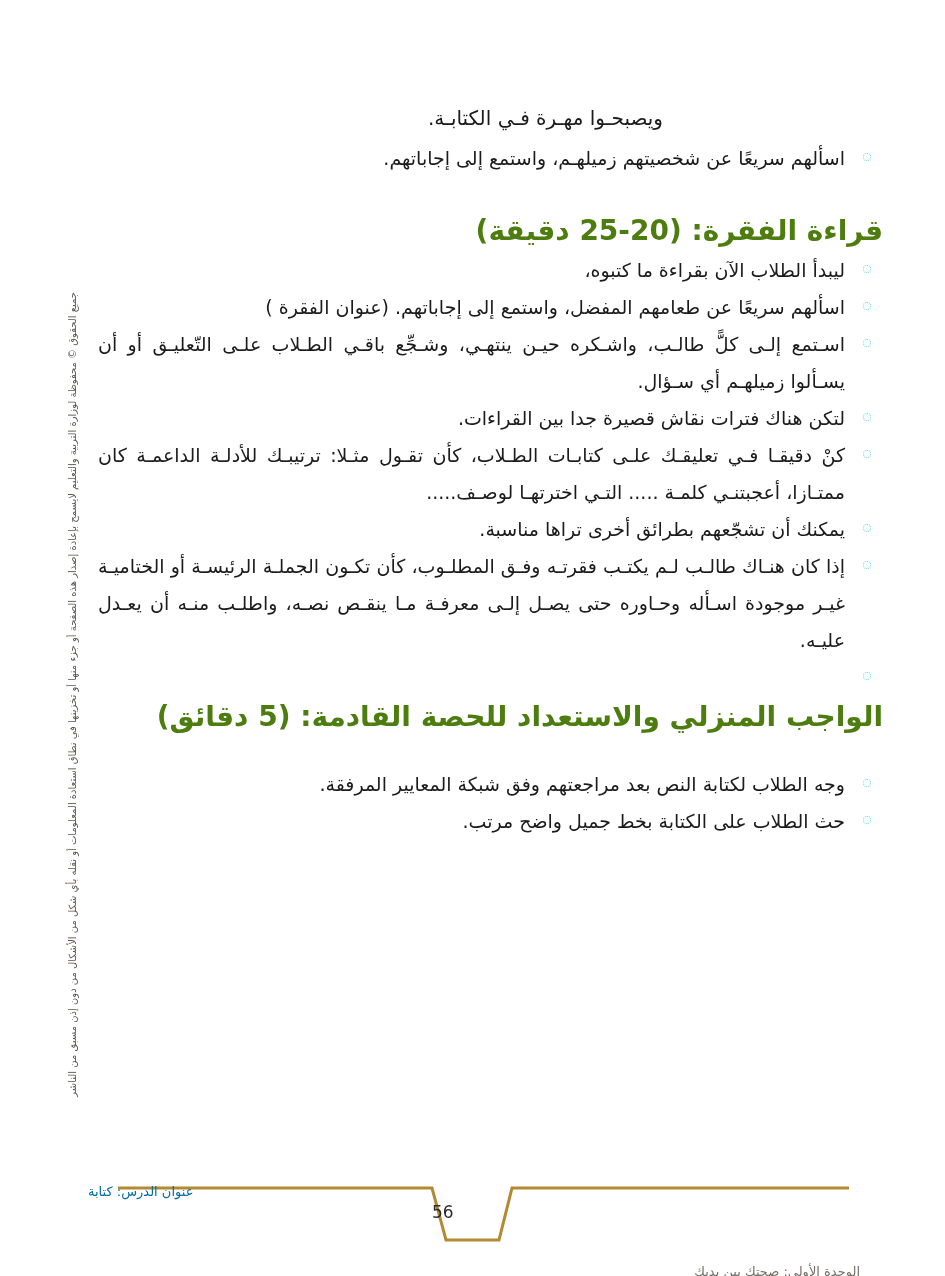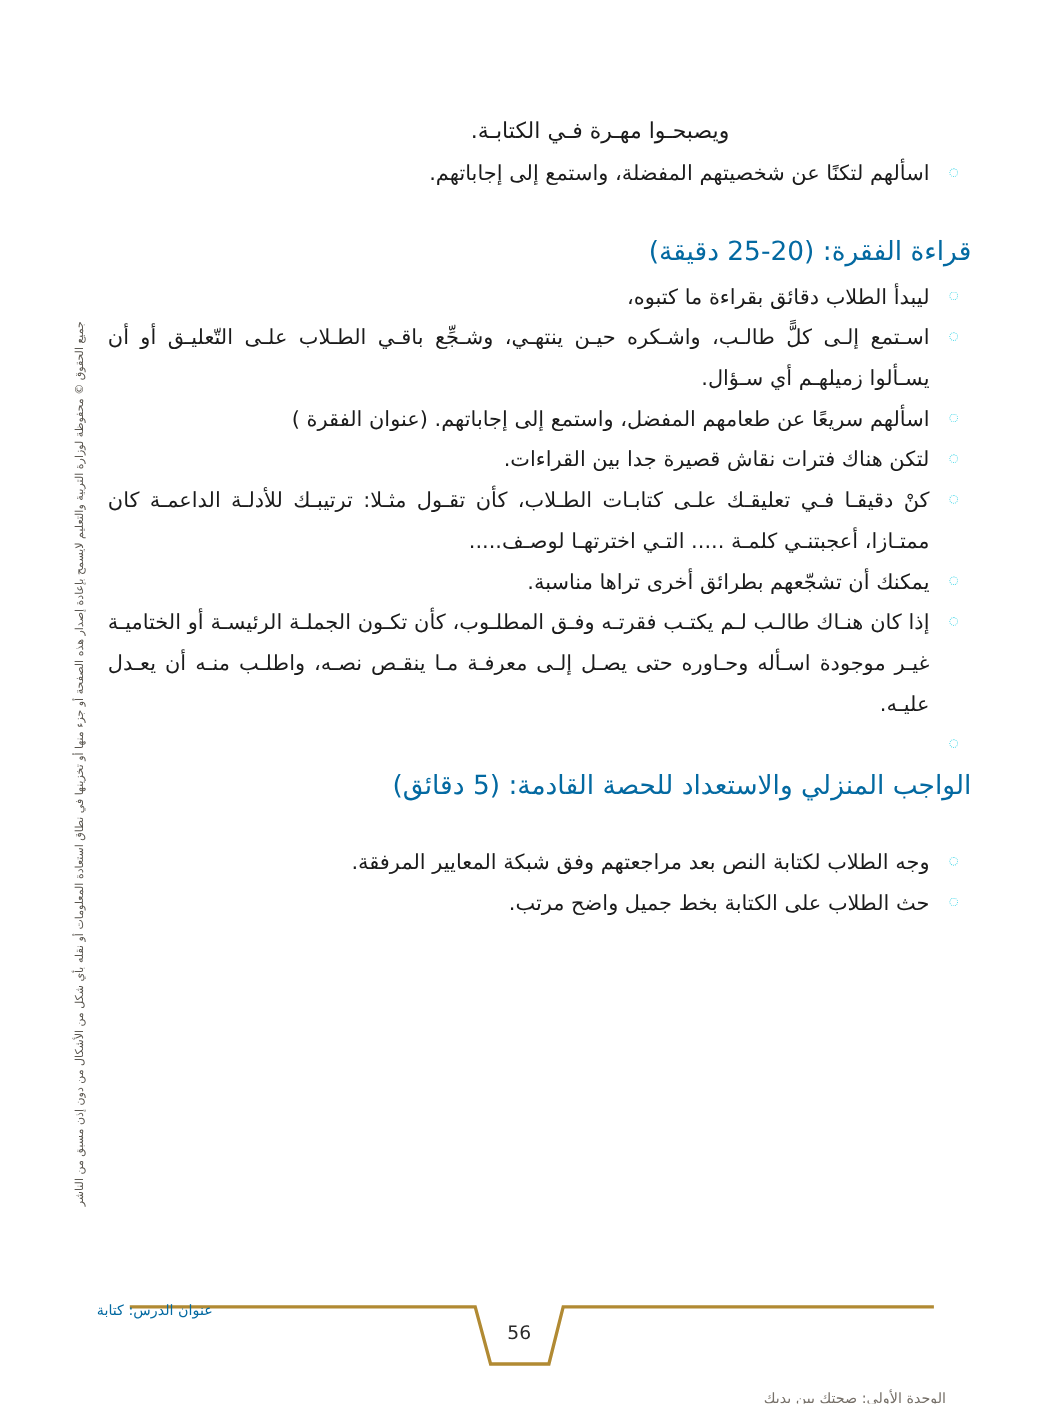--- a/index.html
+++ b/index.html
@@ -44,23 +44,23 @@
   }
 
   #intro-list { top: 140px; }
   #sec1-list  { top: 252px; }
   #sec2-list  { top: 766px; }
 
   h2.sec-heading {
     position: absolute;
     right: 62px;
     margin: 0;
-    font-size: 24px;
-    font-weight: normal;
-    color: #0369a1;
+    font-size: 28px;
+    font-weight: bold;
+    color: #4d7c0f;
     white-space: nowrap;
   }
   #sec1-heading { top: 214px; }
   #sec2-heading { top: 700px; }
 
   
   .copyright {
     position: absolute;
     left: 66px; top: 1050px;
     width: 758px;
@@ -79,49 +79,49 @@
   .footer-left {
     position: absolute; left: 88px; top: 1184px;
     font-size: 13px; color: #0369a1; white-space: nowrap;
   }
   .footer-right {
     position: absolute; right: 85px; top: 1264px;
     font-size: 13px; color: #767069; white-space: nowrap;
   }
   .footer-page {
     position: absolute; left: 432px; top: 1202px;
-    width: 80px; text-align: center;
+    width: 80px; text-align: left;
     font-size: 17px; color: #2b2b2b;
   }
 </style>
 </head>
 <body>
 
 <div class="cont-line">ويصبحـوا مهـرة فـي الكتابـة.</div>
 
 <ul class="bullets" id="intro-list">
   <li>
     <span class="marker"></span>
-    <span>اسألهم لتكنًا عن شخصيتهم المفضلة، واستمع إلى إجاباتهم.</span>
+    <span>اسألهم سريعًا عن شخصيتهم زميلهـم، واستمع إلى إجاباتهم.</span>
   </li>
 </ul>
 
 <h2 class="sec-heading" id="sec1-heading">قراءة الفقرة: (20-25 دقيقة)</h2>
 <ul class="bullets" id="sec1-list">
   <li>
     <span class="marker"></span>
-    <span>ليبدأ الطلاب دقائق بقراءة ما كتبوه،</span>
+    <span>ليبدأ الطلاب الآن بقراءة ما كتبوه،</span>
+  </li>
+  <li>
+    <span class="marker"></span>
+    <span>اسألهم سريعًا عن طعامهم المفضل، واستمع إلى إجاباتهم. (عنوان الفقرة )</span>
   </li>
   <li>
     <span class="marker"></span>
     <span>اسـتمع إلـى كلًّ طالـب، واشـكره حيـن ينتهـي، وشـجِّع باقـي الطـلاب علـى التّعليـق أو أن يسـألوا زميلهـم أي سـؤال.</span>
-  </li>
-  <li>
-    <span class="marker"></span>
-    <span>اسألهم سريعًا عن طعامهم المفضل، واستمع إلى إجاباتهم. (عنوان الفقرة )</span>
   </li>
   <li>
     <span class="marker"></span>
     <span>لتكن هناك فترات نقاش قصيرة جدا بين القراءات.</span>
   </li>
   <li>
     <span class="marker"></span>
     <span>كنْ دقيقـا فـي تعليقـك علـى كتابـات الطـلاب، كأن تقـول مثـلا: ترتيبـك للأدلـة الداعمـة كان ممتـازا، أعجبتنـي كلمـة ..... التـي اخترتهـا لوصـف.....</span>
   </li>
   <li>

